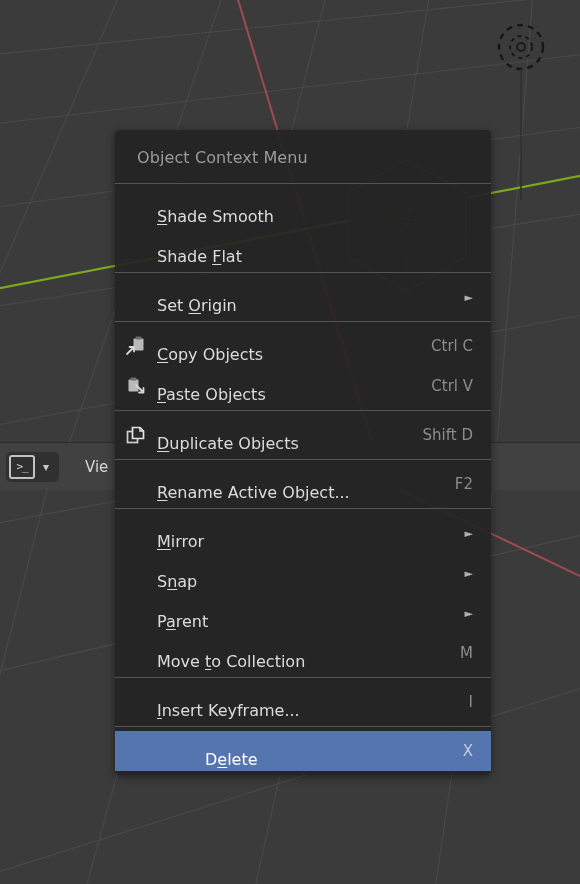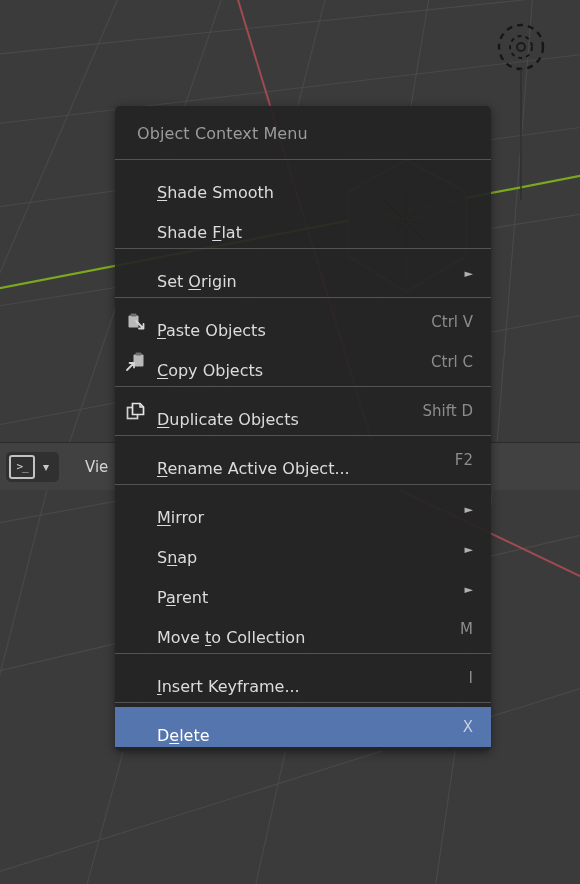--- a/index.html
+++ b/index.html
@@ -75,21 +75,21 @@
     color: #d5d5d5;
     font-size: 15px;
     margin-left: 26px;
     white-space: nowrap;
     text-align: center;
   }
 
   
   .context-menu {
     position: absolute;
-    left: 115px; top: 106px;
+    left: 115px; top: 130px;
     width: 376px;
     background: rgba(36,36,36,0.93);
     border-radius: 5px;
     box-shadow: 0 2px 10px rgba(0,0,0,0.45);
     overflow: hidden;
     box-sizing: border-box;
   }
 
   .menu-title {
     color: #9b9b9b;
@@ -108,21 +108,21 @@
     position: relative;
     display: flex;
     align-items: center;
     height: 40px;
     padding: 0 18px 0 0;
     box-sizing: border-box;
     color: #dcdcdc;
     font-size: 16px;
     white-space: nowrap;
   }
-  .menu-item.highlighted { background: #5475ad; }
+  .menu-item.highlighted { background: #5475ad; padding-left: 48px; }
   .menu-item.highlighted .mi-label { color: #ffffff; }
   .menu-item.highlighted .mi-shortcut { color: #c4cde0; }
 
   .mi-icon {
     width: 42px;
     min-width: 42px;
     height: 40px;
     display: flex;
     align-items: center;
     justify-content: center;
@@ -255,42 +255,42 @@
     <div class="spacer-4"></div>
     <div class="menu-item">
       <span class="mi-icon empty"></span>
       <span class="mi-label">Set <u>O</u>rigin</span>
       <span class="mi-arrow">►</span>
     </div>
     <div class="spacer-4"></div>
     <div class="separator"></div>
 
     <div class="spacer-4"></div>
+    <div class="menu-item">
+      <span class="mi-icon">
+        <svg width="24" height="24" viewBox="0 0 24 24">
+          <rect x="9.5" y="4.5" width="10" height="12" rx="1" fill="#b9b9b9"></rect>
+          <rect x="11.5" y="2.5" width="6" height="3" rx="1" fill="#6e6e6e"></rect>
+          <path d="M3 20 L10 13 M10 13 L5.6 13 M10 13 L10 17.4" stroke="#d5d5d5" stroke-width="1.8" fill="none" stroke-linecap="round"></path>
+        </svg>
+      </span>
+      <span class="mi-label"><u>C</u>opy Objects</span>
+      <span class="mi-shortcut">Ctrl C</span>
+    </div>
     <div class="menu-item">
       <span class="mi-icon">
         <svg width="24" height="24" viewBox="0 0 24 24">
           <rect x="4.5" y="5.5" width="10" height="12" rx="1" fill="#b9b9b9"></rect>
           <rect x="6.5" y="3.5" width="6" height="3" rx="1" fill="#6e6e6e"></rect>
           <path d="M12 11 L19.5 18.5 M19.5 18.5 L15 18.5 M19.5 18.5 L19.5 14" stroke="#d5d5d5" stroke-width="1.8" fill="none" stroke-linecap="round"></path>
         </svg>
       </span>
       <span class="mi-label"><u>P</u>aste Objects</span>
       <span class="mi-shortcut">Ctrl V</span>
     </div>
-    <div class="menu-item">
-      <span class="mi-icon">
-        <svg width="24" height="24" viewBox="0 0 24 24">
-          <rect x="9.5" y="4.5" width="10" height="12" rx="1" fill="#b9b9b9"></rect>
-          <rect x="11.5" y="2.5" width="6" height="3" rx="1" fill="#6e6e6e"></rect>
-          <path d="M3 20 L10 13 M10 13 L5.6 13 M10 13 L10 17.4" stroke="#d5d5d5" stroke-width="1.8" fill="none" stroke-linecap="round"></path>
-        </svg>
-      </span>
-      <span class="mi-label"><u>C</u>opy Objects</span>
-      <span class="mi-shortcut">Ctrl C</span>
-    </div>
     <div class="spacer-4"></div>
     <div class="separator"></div>
 
     <div class="spacer-4"></div>
     <div class="menu-item">
       <span class="mi-icon">
         <svg width="24" height="24" viewBox="0 0 24 24">
           <rect x="3.5" y="8.5" width="10" height="11" fill="none" stroke="#d0d0d0" stroke-width="1.7"></rect>
           <path d="M8.5 4.5 L16 4.5 L19.5 8 L19.5 15.5 L8.5 15.5 Z" fill="#2a2a2a" stroke="#e4e4e4" stroke-width="1.7"></path>
           <path d="M16 4.5 L16 8 L19.5 8" fill="none" stroke="#e4e4e4" stroke-width="1.4"></path>

